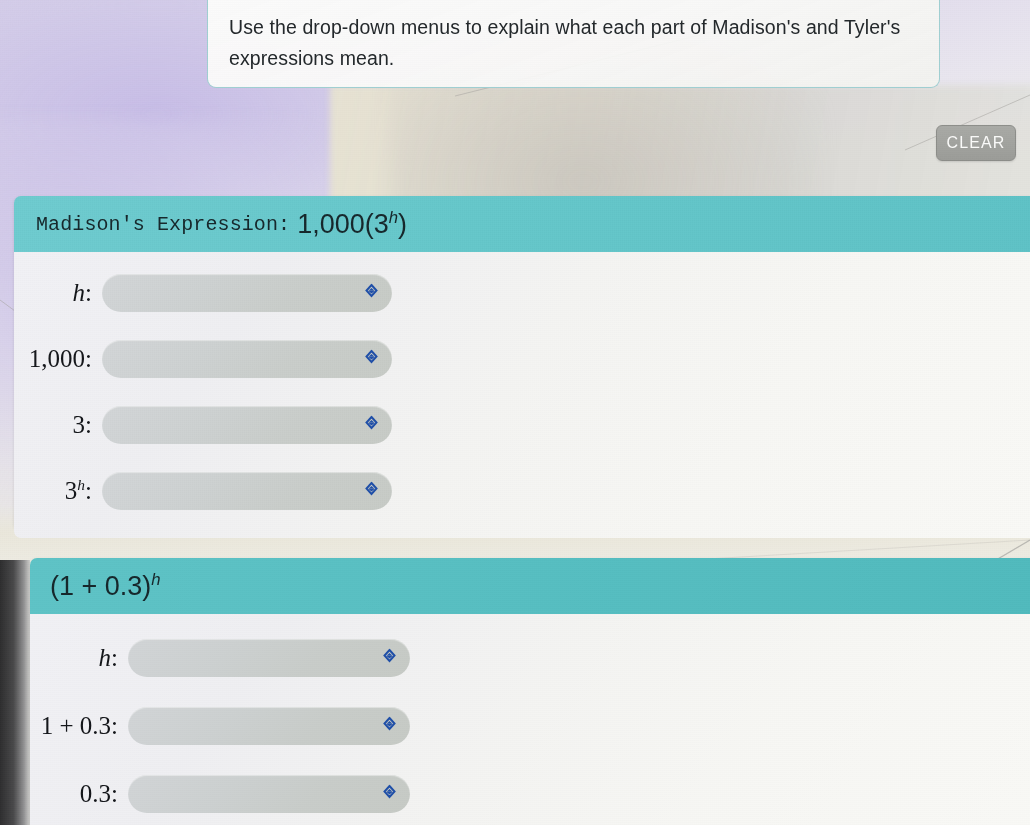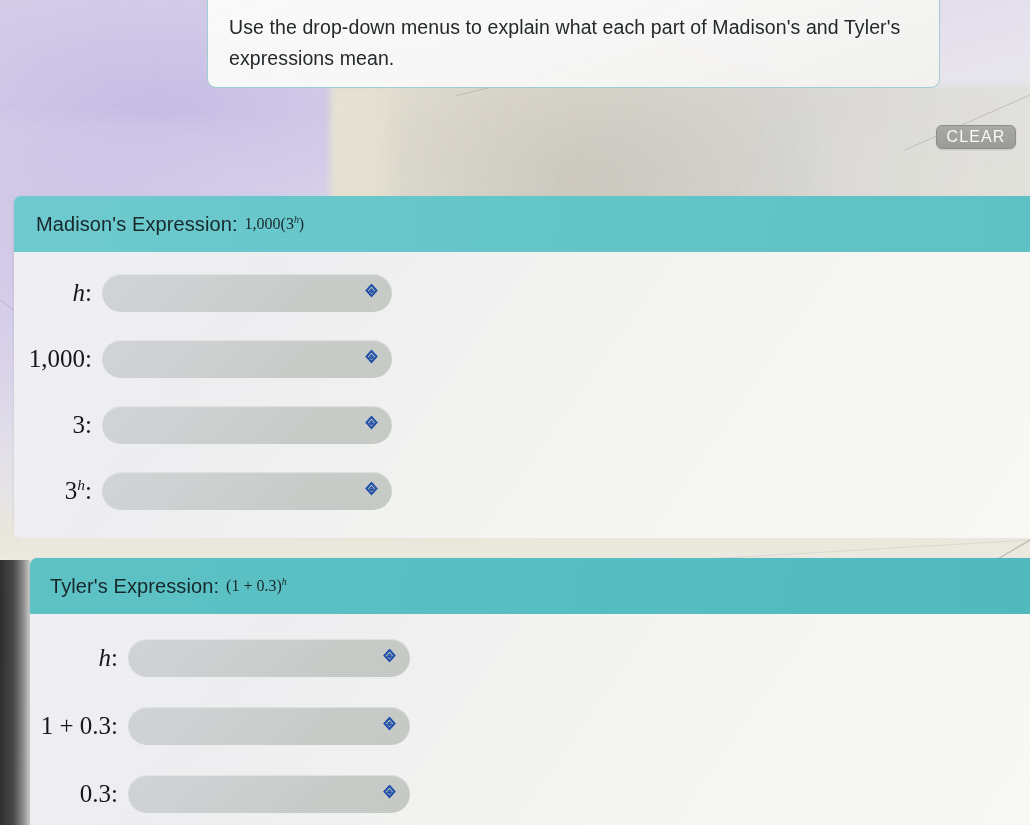--- a/index.html
+++ b/index.html
@@ -96,21 +96,21 @@
     font-size: 19.5px;
     line-height: 31px;
     color: #23282b;
     letter-spacing: 0.1px;
   }
 
   
   .clear-button {
     position: absolute;
     left: 936px; top: 125px;
-    width: 80px; height: 24px;
+    width: 80px; height: 36px;
     background: linear-gradient(180deg, #a9aaa6 0%, #9b9c98 100%);
     border: 1px solid #8d8e8a;
     border-radius: 6px;
     color: #fbfbfa;
     font-size: 16px;
     letter-spacing: 1.1px;
     display: flex;
     align-items: center;
     justify-content: center;
     box-sizing: border-box;
@@ -199,27 +199,27 @@
   .dropdown-chevron {
     position: absolute;
     right: 13px;
     top: 50%;
     transform: translateY(-50%);
     width: 15px; height: 19px;
     display: block;
   }
 
   .header-math {
-    font-family: Liberation Serif, serif;
-    font-size: 16px;
+    font-family: Liberation Sans, sans-serif;
+    font-size: 27px;
     letter-spacing: 0;
   }
   .header-math .mi { font-style: italic; }
   .header-math sup { font-size: 0.62em; font-style: italic; vertical-align: super; }
-  .header-label { margin-right: 7px; }
+  .header-label { margin-right: 7px; font-family: Liberation Mono, monospace; }
 </style>
 </head>
 <body>
 
 <div class="screen">
 
   <div class="bg-base"></div>
   <div class="bg-purple-wash"></div>
   <div class="bg-purple-wash2"></div>
   <div class="bg-beige"></div>
@@ -308,21 +308,20 @@
             </svg>
           </span>
         </div>
       </div>
 
     </div>
   </div>
 
   <div class="card card-tyler">
     <div class="card-header">
-      <span class="header-label">Tyler's Expression:</span>
       <span class="header-math">(1 + 0.3)<sup class="mi">h</sup></span>
     </div>
     <div class="card-body">
 
       <div class="row">
         <div class="row-label"><span class="mi">h</span>:</div>
         <div class="dropdown">
           <span>
             <svg class="dropdown-chevron" viewBox="0 0 15 19">
               <path d="M7.5 1.5 L12.5 7 L7.5 12.5 L2.5 7 Z" fill="none" stroke="#1F4FA8" stroke-width="2"></path>

